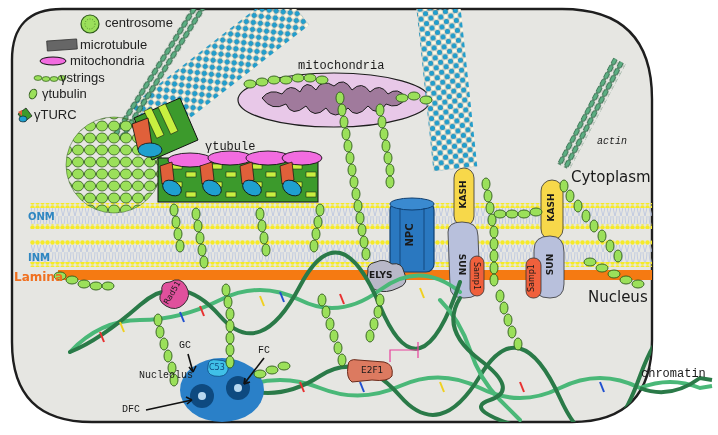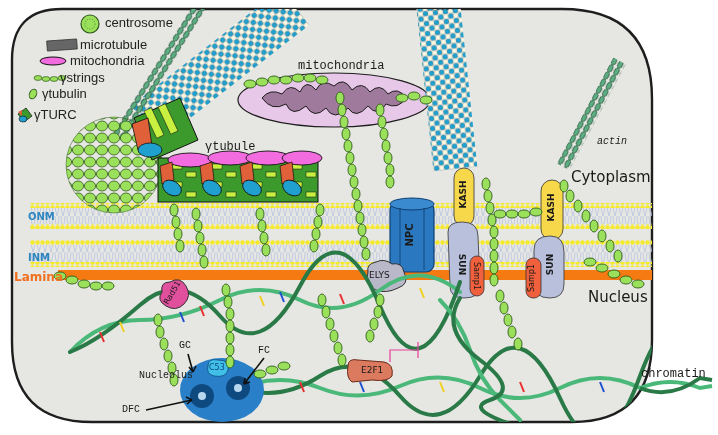--- a/index.html
+++ b/index.html
@@ -357,21 +357,21 @@
 <div class="lbl legend-lbl" style="left:70px;top:54px;">mitochondria</div>
 <div class="lbl legend-lbl" style="left:60px;top:71px;">γstrings</div>
 <div class="lbl legend-lbl" style="left:42px;top:87px;">γtubulin</div>
 <div class="lbl legend-lbl" style="left:34px;top:108px;">γTURC</div>
 
 <div class="lbl small-lbl" style="left:298px;top:60px;font-size:12px;">mitochondria</div>
 <div class="lbl small-lbl" style="left:205px;top:141px;font-size:12px;">γtubule</div>
 <div class="lbl small-lbl" style="left:597px;top:137px;font-style:italic;">actin</div>
 
 <div class="lbl prot-lbl" style="left:398px;top:230px;transform:rotate(-90deg);font-size:10px;">NPC</div>
-<div class="lbl prot-lbl" style="left:369px;top:271px;font-weight:normal;">ELYS</div>
+<div class="lbl prot-lbl" style="left:369px;top:271px;font-weight:bold;">ELYS</div>
 <div class="lbl prot-lbl" style="left:450px;top:190px;transform:rotate(-90deg);">KASH</div>
 <div class="lbl prot-lbl" style="left:538px;top:203px;transform:rotate(-90deg);">KASH</div>
 <div class="lbl prot-lbl" style="left:451px;top:260px;transform:rotate(90deg);">SUN</div>
 <div class="lbl prot-lbl" style="left:540px;top:260px;transform:rotate(-90deg);">SUN</div>
 <div class="lbl prot-lbl" style="left:462px;top:272px;transform:rotate(90deg);font-weight:normal;font-size:8px;">Samp1</div>
 <div class="lbl prot-lbl" style="left:518px;top:274px;transform:rotate(-90deg);font-weight:normal;font-size:8px;">Samp1</div>
 <div class="lbl prot-lbl" style="left:160px;top:289px;transform:rotate(-60deg);font-weight:normal;font-size:8px;">Rad51</div>
 <div class="lbl prot-lbl" style="left:209px;top:364px;font-weight:normal;font-size:8px;color:#0e4a80;">C53</div>
 <div class="lbl prot-lbl" style="left:361px;top:366px;font-weight:normal;font-size:9px;">E2F1</div>
 <div class="lbl small-lbl" style="left:641px;top:368px;font-size:12px;">chromatin</div>

